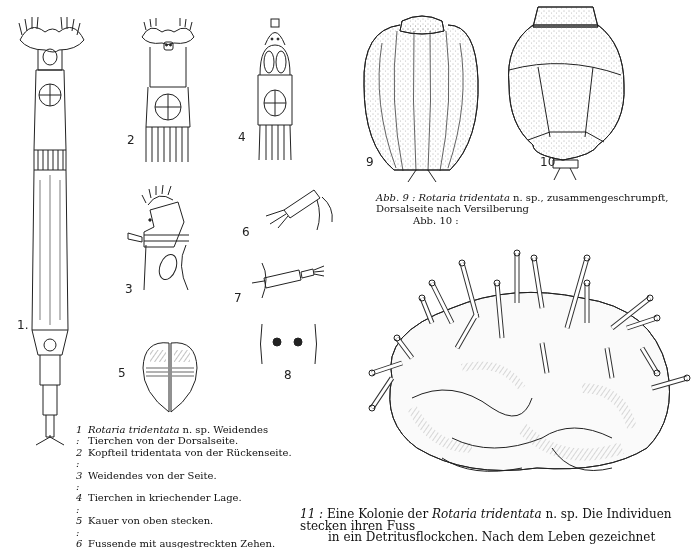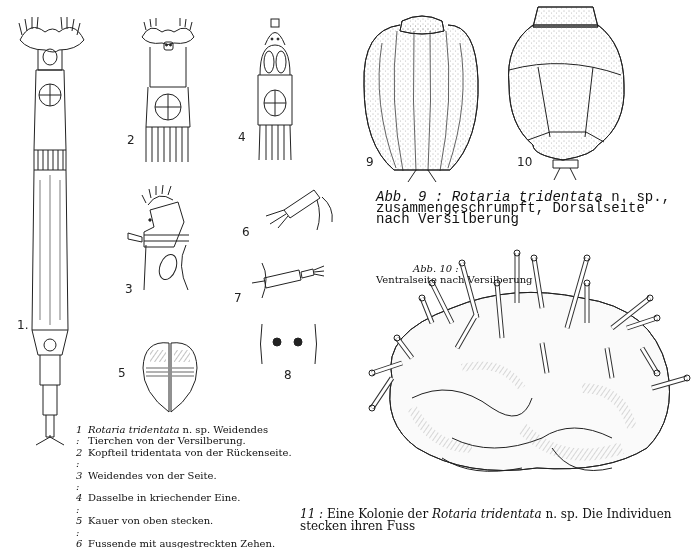--- a/index.html
+++ b/index.html
@@ -5,24 +5,24 @@
   html,body{margin:0;padding:0;background:#fff;}
   body{width:700px;height:548px;position:relative;overflow:hidden;font-family:"DejaVu Serif","Liberation Serif",serif;color:#111;}
   .fig-num{position:absolute;font-family:"DejaVu Sans","Liberation Sans",sans-serif;font-size:12px;color:#222;}
   svg{position:absolute;overflow:visible;}
   svg path, svg ellipse, svg circle, svg rect, svg line, svg polyline{stroke:#222;fill:none;stroke-width:1;}
   .legend{position:absolute;left:76px;top:424px;width:230px;font-size:10px;line-height:11.4px;}
   .legend .row{display:flex;}
   .legend .n{font-style:italic;width:12px;flex:none;}
   .legend .t{flex:1;}
   .legend i{font-style:italic;}
-  .cap9{position:absolute;left:376px;top:192px;width:310px;font-size:14px;line-height:11px;font-family:Liberation Mono, monospace;}
+  .cap9{position:absolute;left:376px;top:192px;width:310px;font-size:10px;line-height:11px;}
   .cap9 .ab{font-style:italic;}
   .cap10{position:absolute;left:376px;top:215px;font-size:10px;line-height:11px;}
-  .cap10 .ab{display:block;font-style:italic;padding-left:37px;margin-top:48px;}
+  .cap10 .ab{display:block;padding-left:37px;}
   .cap11{position:absolute;left:300px;top:509px;width:400px;font-size:12px;line-height:11.5px;}
   .cap11 .ab{font-style:italic;}
   .cap11 .second{display:block;padding-left:28px;}
   .stipple{fill:url(#dots);}
 </style>
 </head>
 <body>
 
 <svg width="0" height="0" style="left:0;top:0">
   <defs>
@@ -142,21 +142,21 @@
 
 <svg width="120" height="180" style="left:508px;top:5px" viewBox="0 0 120 180">
   <path d="M30 2 l55 0 l5 20 l-65 0z" class="stipple"></path>
   <path d="M30 2 l55 0 l5 20 l-65 0z"></path>
   <path d="M25 20 q-28 20 -24 60 q0 40 24 60 q0 10 30 15 q30 -5 35 -15 q28 -20 26 -60 q0 -40 -26 -60z" class="stipple"></path>
   <path d="M25 20 q-28 20 -24 60 q0 40 24 60 q0 10 30 15 q30 -5 35 -15 q28 -20 26 -60 q0 -40 -26 -60z"></path>
   <path d="M1 65 q55 -15 112 5 M30 62 l12 70 M85 62 l-8 70 M20 135 l22 -8 l36 0 l18 10"></path>
   <path d="M45 155 l25 0 l0 8 l-25 0z"></path>
   <path d="M52 163 l-6 12 M62 163 l6 12"></path>
 </svg>
-<span class="fig-num" style="left:517px;top:155px">10</span>
+<span class="fig-num" style="left:540px;top:155px">10</span>
 
 <svg width="340" height="245" style="left:352px;top:248px" viewBox="0 0 340 245">
   <path d="M40 130 q-10 -45 60 -70 q60 -25 130 -10 q70 10 85 70 q10 50 -20 80 q-40 25 -110 20 q-70 10 -120 -20 q-35 -25 -25 -70z" style="fill:#fafafa"></path>
   <path d="M40 130 q-10 -45 60 -70 q60 -25 130 -10 q70 10 85 70 q10 50 -20 80 q-40 25 -110 20 q-70 10 -120 -20 q-35 -25 -25 -70z"></path>
   <path d="M60 150 q40 -20 80 10 q30 20 40 -10 M100 190 q40 20 90 0 q30 -20 70 0 M200 200 q20 30 60 20 M90 210 q30 20 80 10"></path>
   <path d="M60 160 q20 40 60 40" style="stroke:url(#hatch);stroke-width:10;opacity:0.6"></path>
   <path d="M170 180 q40 40 100 20" style="stroke:url(#hatch);stroke-width:12;opacity:0.6"></path>
   <path d="M110 120 q40 -10 60 20" style="stroke:url(#hatch);stroke-width:8;opacity:0.6"></path>
   <path d="M230 140 q40 0 50 40" style="stroke:url(#hatch);stroke-width:10;opacity:0.6"></path>
 
@@ -175,50 +175,50 @@
     <circle cx="298" cy="50" r="3"></circle>
     <circle cx="305" cy="70" r="3"></circle>
   <circle cx="305" cy="125" r="3"></circle>
     <circle cx="335" cy="130" r="3"></circle>
     <circle cx="20" cy="160" r="3"></circle>
 </svg>
 
 <div class="legend">
   <div class="row">
     <span class="n">1 :</span>
-    <span class="t"><i>Rotaria tridentata</i><span> n. sp. Weidendes Tierchen von der Versilberung.</span></span>
+    <span class="t"><i>Rotaria tridentata</i><span> n. sp. Weidendes Tierchen von der Dorsalseite.</span></span>
   </div>
   <div class="row">
     <span class="n">2 :</span>
     <span class="t">Kopfteil tridentata von der Rückenseite.</span>
   </div>
   <div class="row">
     <span class="n">3 :</span>
     <span class="t">Weidendes von der Seite.</span>
   </div>
   <div class="row">
     <span class="n">4 :</span>
-    <span class="t">Dasselbe in kriechender Eine.</span>
+    <span class="t">Tierchen in kriechender Lage.</span>
   </div>
   <div class="row">
     <span class="n">5 :</span>
     <span class="t">Kauer von oben stecken.</span>
   </div>
   <div class="row">
     <span class="n">6 :</span>
     <span class="t">Fussende mit ausgestreckten Zehen.</span>
   </div>
 
 </div>
 
 <div class="cap9">
   <span class="ab">Abb. 9 :</span>
   <i>Rotaria tridentata</i><span> n. sp., zusammengeschrumpft, Dorsalseite nach Versilberung</span>
 </div>
 
 <div class="cap10">
   <span class="ab">Abb. 10 :</span>
-  <span>Ventralseite nach Versilberung</span>
 </div>
 
 <div class="cap11">
   <span class="ab">11 :</span><span> Eine Kolonie der </span><i>Rotaria tridentata</i><span> n. sp. Die Individuen stecken ihren Fuss</span>
+  <span class="second">in ein Detritusflockchen. Nach dem Leben gezeichnet</span>
 </div>
 
 </body></html>

